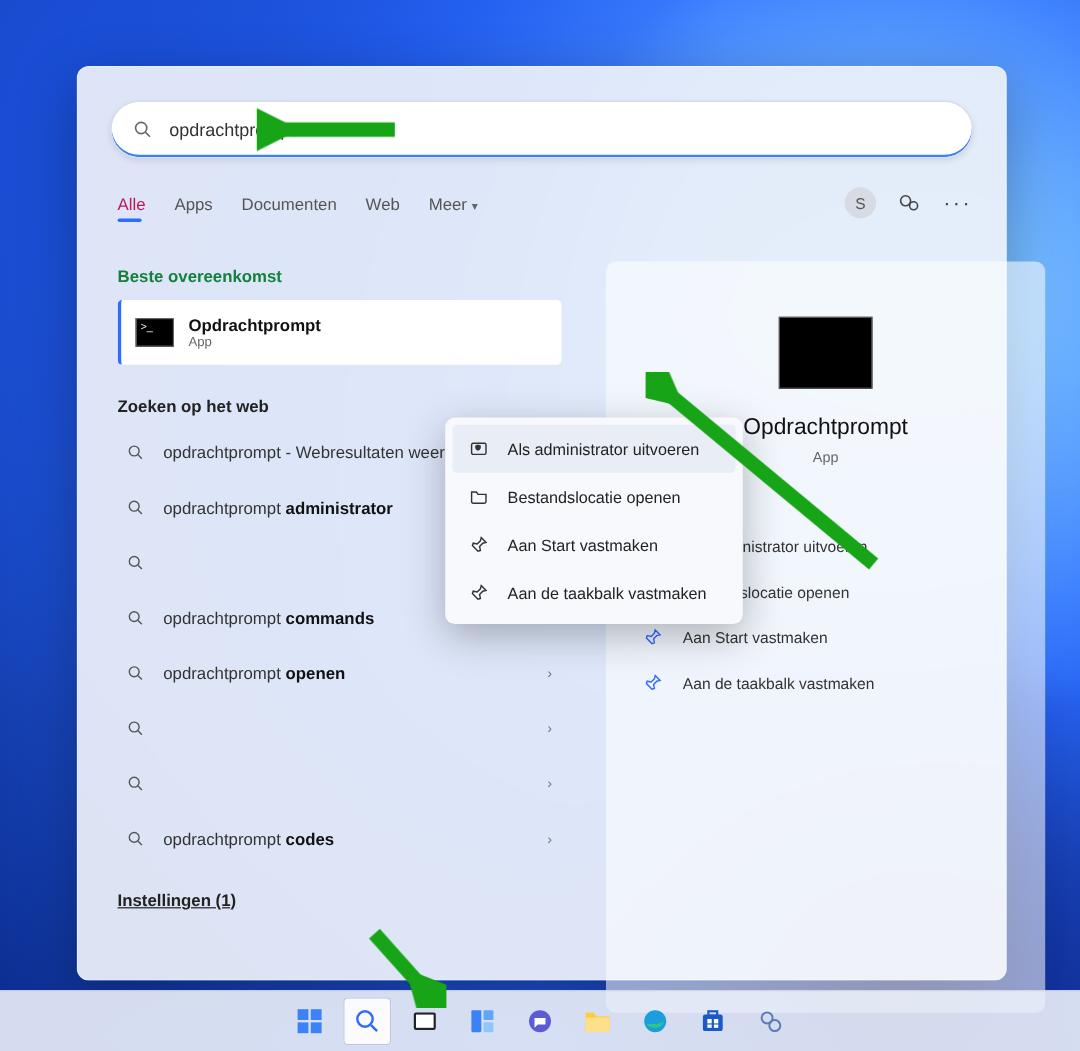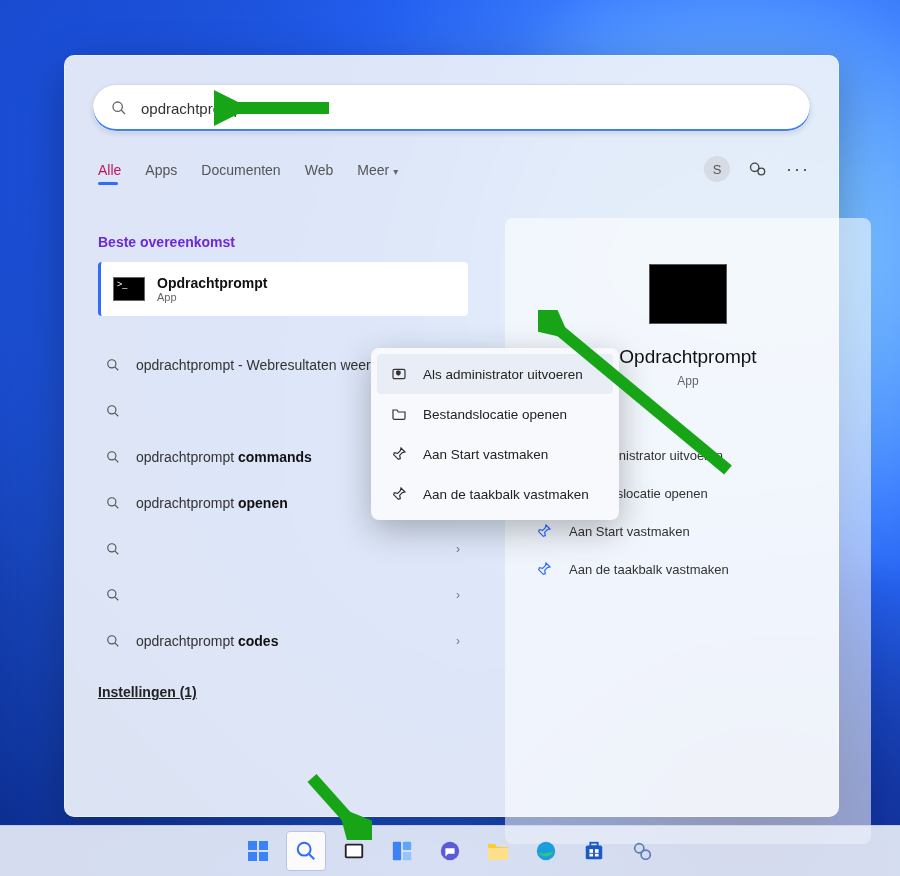--- a/index.html
+++ b/index.html
@@ -18,21 +18,21 @@
   .tabs{position:absolute;left:33px;top:100px;display:flex;gap:24px;}
   .tab{font-size:14px;color:#555;padding:6px 0;cursor:pointer;}
   .tab.sel{color:#be185d;}
   .tab.sel::after{content:"";display:block;height:3px;width:20px;background:#2f6bff;border-radius:2px;margin-top:4px;}
   .chev{font-size:10px;margin-left:4px;color:#666;}
   .toprt{position:absolute;right:28px;top:100px;display:flex;align-items:center;gap:18px;}
   .avatar{width:26px;height:26px;border-radius:50%;background:#d7dbe3;color:#555;font-size:13px;display:flex;align-items:center;justify-content:center;}
   .dots{font-size:18px;color:#444;letter-spacing:2px;cursor:pointer;}
   
   .left{position:absolute;left:33px;top:162px;width:370px;}
-  .sect{font-size:14px;font-weight:600;color:#6d28d9;margin:16px 0 12px 0;}
+  .sect{font-size:14px;font-weight:600;color:#15803d;margin:4px 0 12px 0;}
   .best{height:54px;background:#fff;border-radius:4px;border-left:3px solid #2f6bff;display:flex;align-items:center;padding:0 12px;margin-bottom:26px;}
   .cmdicon{width:30px;height:22px;background:#000;border:1px solid #666;margin-right:12px;position:relative;}
   .cmdicon::after{content:">_";color:#fff;font-size:9px;position:absolute;left:3px;top:1px;}
   .best .t{font-size:14px;font-weight:600;color:#111;}
   .best .s{font-size:11px;color:#666;}
   .row{height:46px;display:flex;align-items:center;padding:0 6px;position:relative;cursor:pointer;border-radius:4px;}
   .ricon{width:18px;display:flex;justify-content:center;margin-right:14px;color:#555;}
   .rtext{font-size:14px;color:#333;line-height:1.2;flex:1;padding-right:24px;}
   .rtext b{color:#111;}
   .row .ar{position:absolute;right:8px;top:50%;transform:translateY(-50%);color:#777;font-size:12px;}
@@ -97,29 +97,40 @@
     <div class="left">
       <div class="sect">Beste overeenkomst</div>
       <div class="best">
         <div class="cmdicon"></div>
         <div>
           <div class="t">Opdrachtprompt</div>
           <div class="s">App</div>
         </div>
       </div>
 
+      <div class="sect2">Zoeken op het web</div>
       <div id="webrows">
           <div class="row">
             <span class="ricon">
               <svg width="14" height="14" viewBox="0 0 24 24" fill="none" stroke="#555" stroke-width="2">
                 <circle cx="10" cy="10" r="7"></circle>
                 <line x1="21" y1="21" x2="15.5" y2="15.5"></line>
               </svg>
             </span>
             <span class="rtext">opdrachtprompt - Webresultaten weergeven</span>
+            <span class="ar">›</span>
+          </div>
+          <div class="row">
+            <span class="ricon">
+              <svg width="14" height="14" viewBox="0 0 24 24" fill="none" stroke="#555" stroke-width="2">
+                <circle cx="10" cy="10" r="7"></circle>
+                <line x1="21" y1="21" x2="15.5" y2="15.5"></line>
+              </svg>
+            </span>
+            <span class="rtext">opdrachtprompt <b>administrator</b></span>
             <span class="ar">›</span>
           </div>
           <div class="row">
             <span class="ricon">
               <svg width="14" height="14" viewBox="0 0 24 24" fill="none" stroke="#555" stroke-width="2">
                 <circle cx="10" cy="10" r="7"></circle>
                 <line x1="21" y1="21" x2="15.5" y2="15.5"></line>
               </svg>
             </span>
             <span class="ar">›</span>

